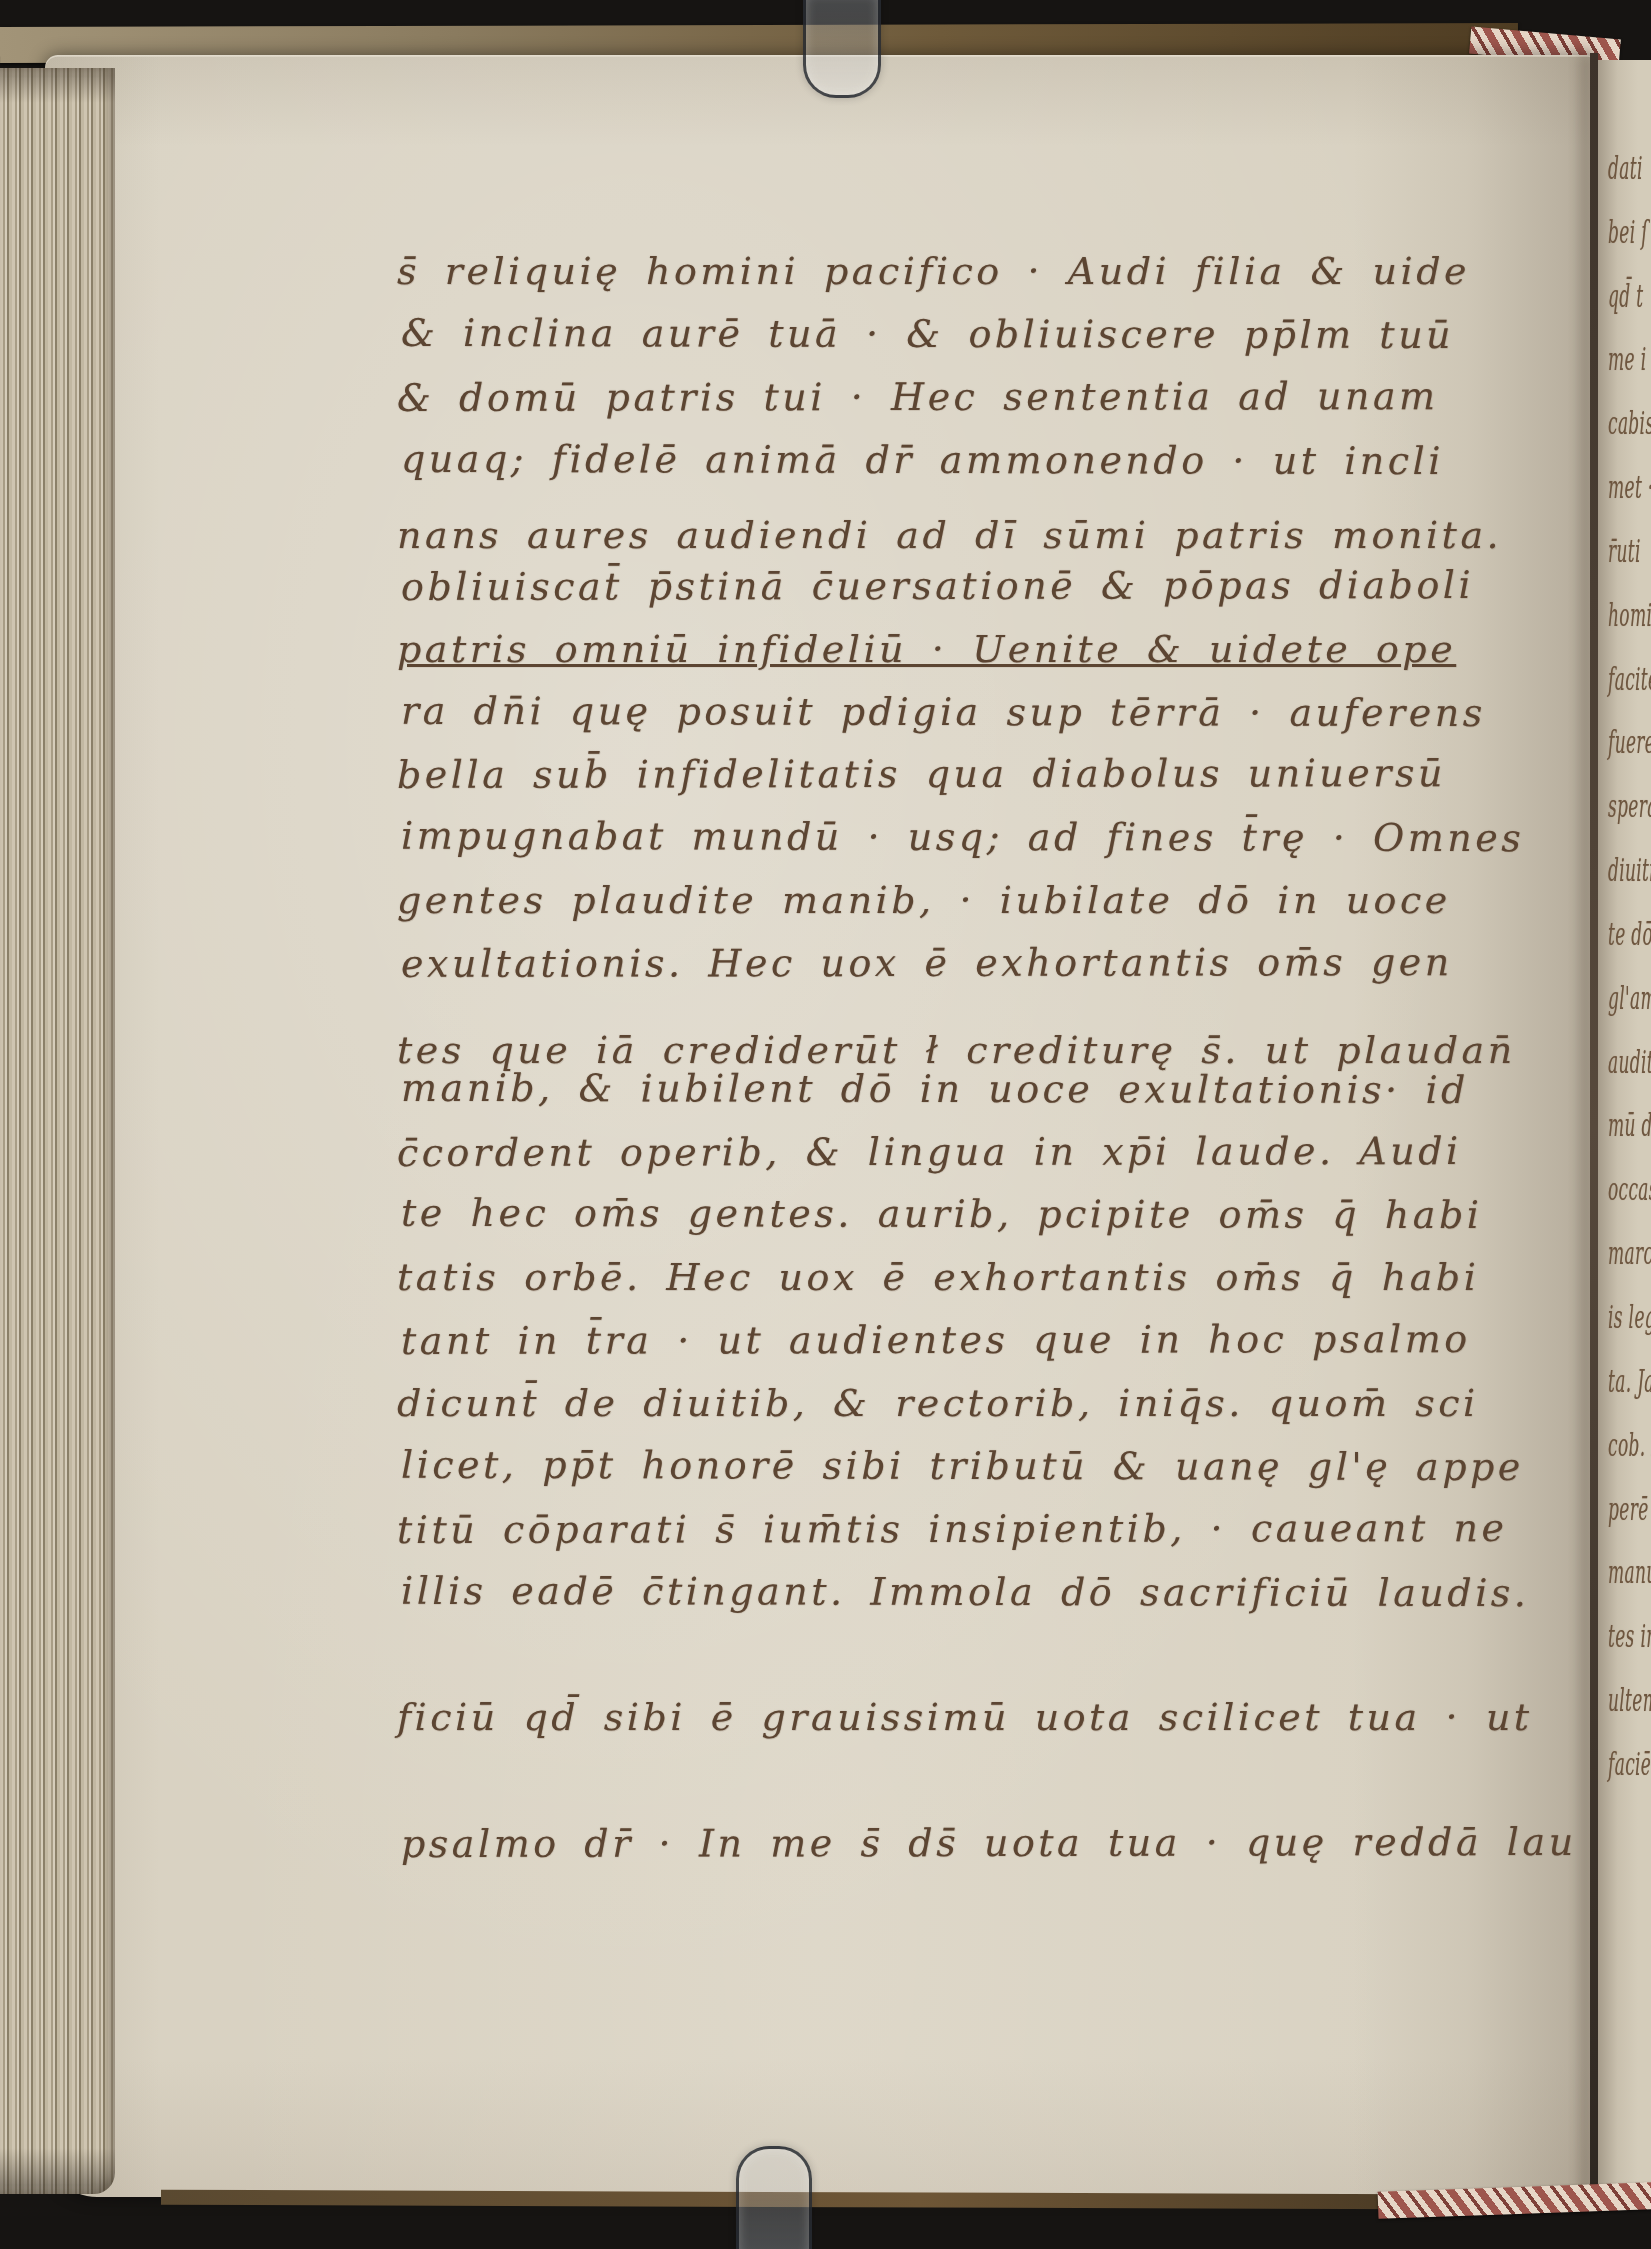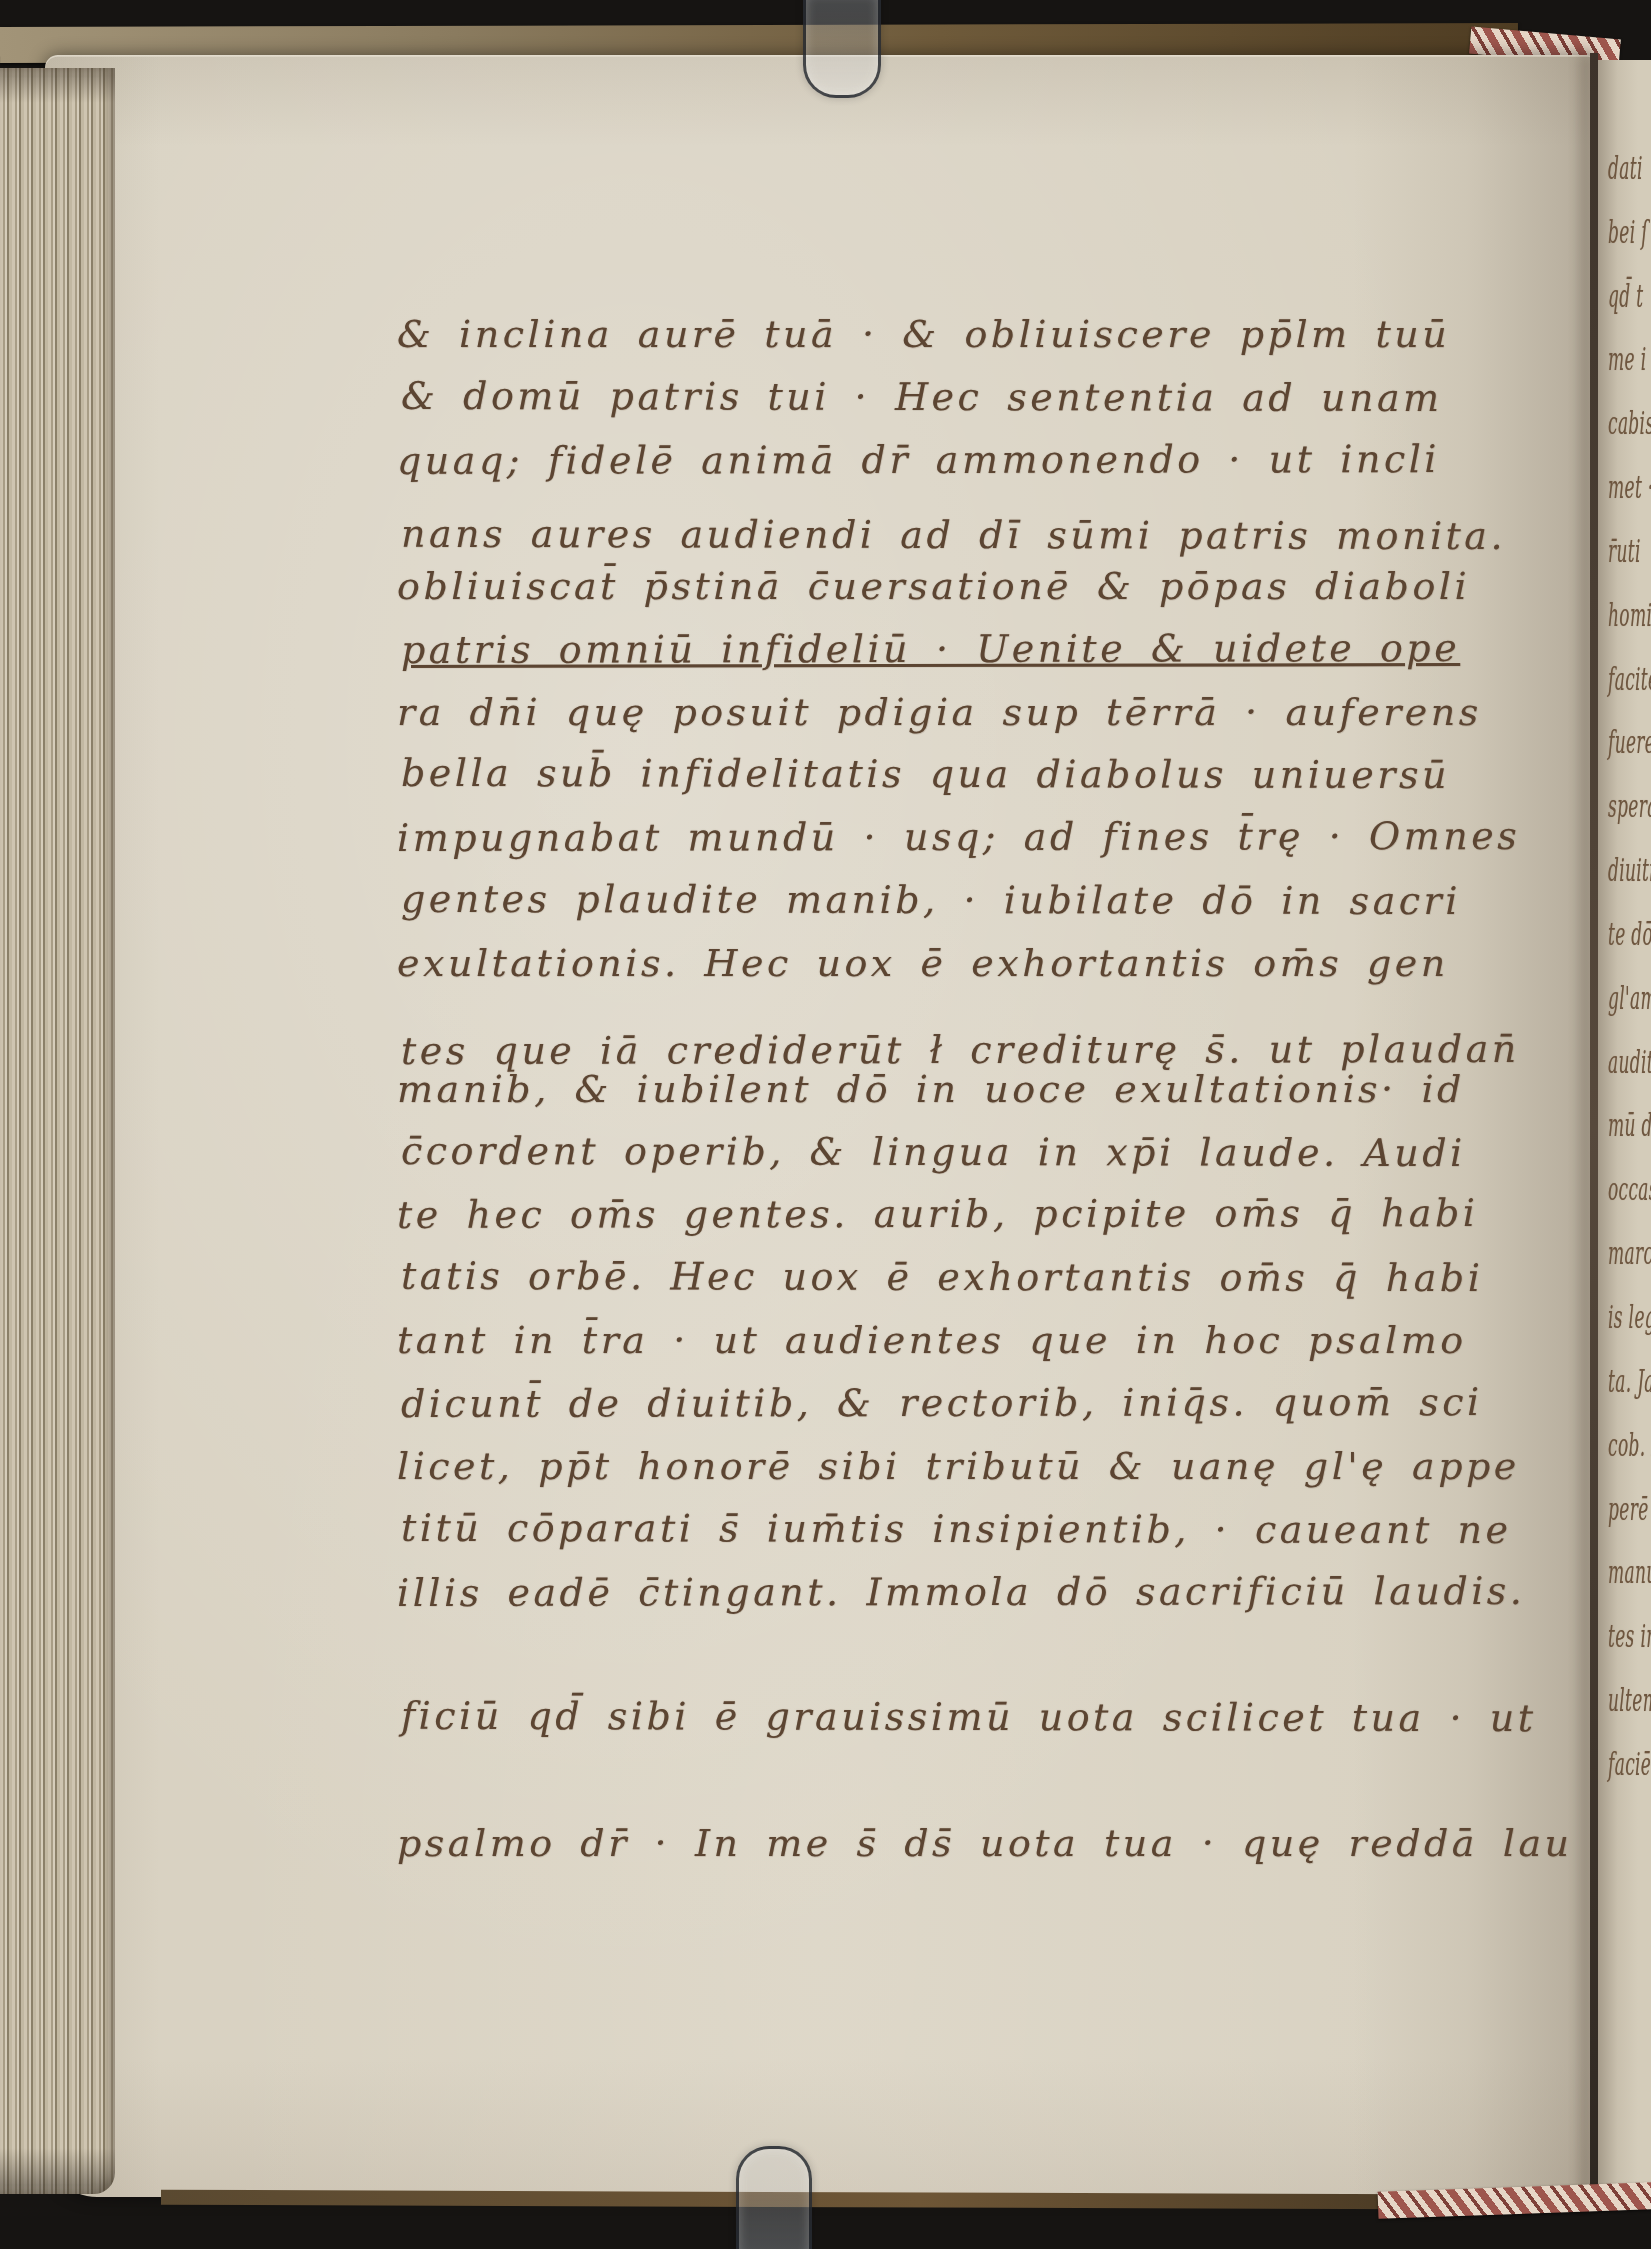--- a/index.html
+++ b/index.html
@@ -108,30 +108,31 @@
 <body>
 
 <div id="canvas">
 
   <div class="board-top"></div>
 
   <div class="endband endband-top"></div>
 
   <div class="page-main">
     <div class="text-block">
+        <div class="ms-line" style="top: 187px;">s̄ reliquię homini pacifico · Audi filia &amp; uide</div>
         <div class="ms-line" style="top: 250px;">&amp; inclina aurē tuā · &amp; obliuiscere pp̄lm tuū</div>
         <div class="ms-line" style="top: 313px;">&amp; domū patris tui · Hec sententia ad unam</div>
         <div class="ms-line" style="top: 376px;">quaq; fidelē animā dr̄ ammonendo · ut incli</div>
         <div class="ms-line" style="top: 439px; margin-top: 12px;">nans aures audiendi ad dī sūmi patris monita.</div>
         <div class="ms-line" style="top: 502px;">obliuiscat̄ p̄stinā c̄uersationē &amp; pōpas diaboli</div>
         <div class="ms-line" style="top: 565px; text-decoration: underline;">patris omniū infideliū · Uenite &amp; uidete ope</div>
         <div class="ms-line" style="top: 628px;">ra dn̄i quę posuit pdigia sup tērrā · auferens</div>
         <div class="ms-line" style="top: 690px;">bella sub̄ infidelitatis qua diabolus uniuersū</div>
         <div class="ms-line" style="top: 753px;">impugnabat mundū · usq; ad fines t̄rę · Omnes</div>
-        <div class="ms-line" style="top: 816px;">gentes plaudite manib, · iubilate dō in sacri</div>
+        <div class="ms-line" style="top: 816px;">gentes plaudite manib, · iubilate dō in uoce</div>
         <div class="ms-line" style="top: 879px;">exultationis. Hec uox ē exhortantis om̄s gen</div>
         <div class="ms-line" style="top: 966px;">tes que iā crediderūt ł crediturę s̄. ut plaudan̄</div>
         <div class="ms-line" style="top: 1005px;">manib, &amp; iubilent dō in uoce exultationis· id</div>
         <div class="ms-line" style="top: 1068px;">c̄cordent operib, &amp; lingua in xp̄i laude. Audi</div>
         <div class="ms-line" style="top: 1130px;">te hec om̄s gentes. aurib, pcipite om̄s q̄ habi</div>
         <div class="ms-line" style="top: 1193px; text-align: center;">tatis orbē. Hec uox ē exhortantis om̄s q̄ habi</div>
         <div class="ms-line" style="top: 1256px;">tant in t̄ra · ut audientes que in hoc psalmo</div>
         <div class="ms-line" style="top: 1319px; text-align: center;">dicunt̄ de diuitib, &amp; rectorib, iniq̄s. quom̄ sci</div>
         <div class="ms-line" style="top: 1382px;">licet, pp̄t honorē sibi tributū &amp; uanę gl'ę appe</div>
         <div class="ms-line" style="top: 1445px;">titū cōparati s̄ ium̄tis insipientib, · caueant ne</div>

